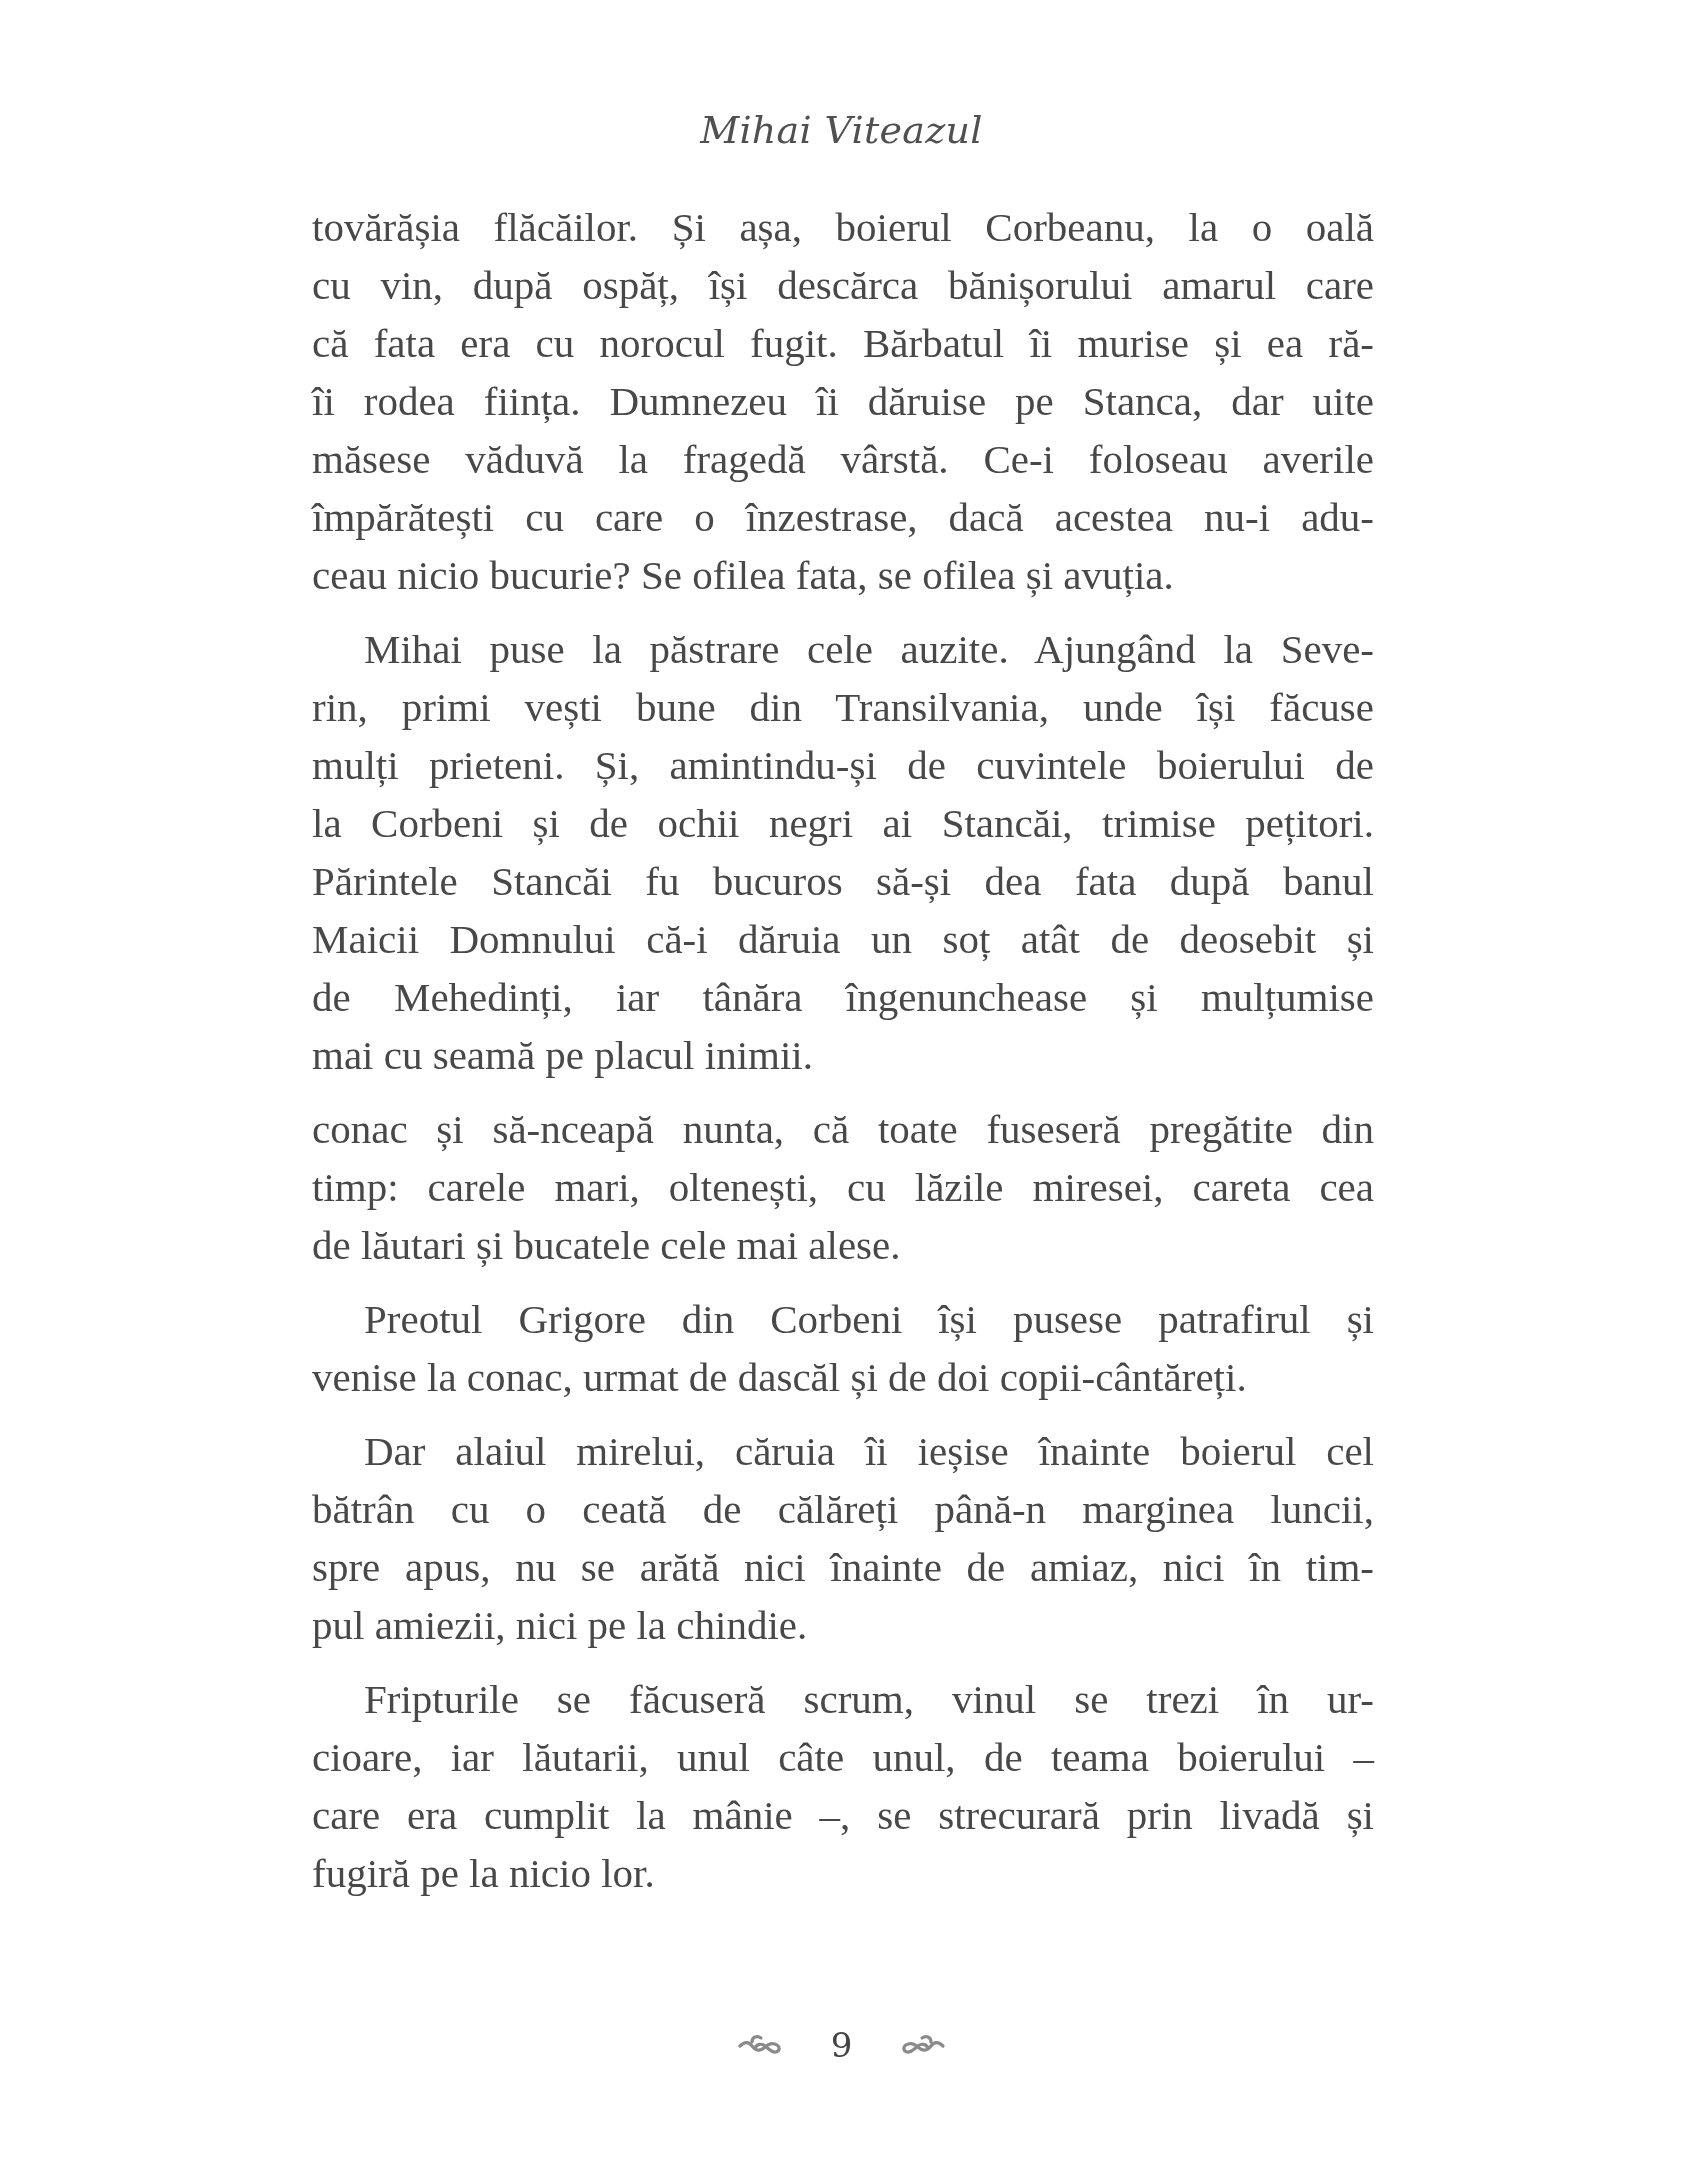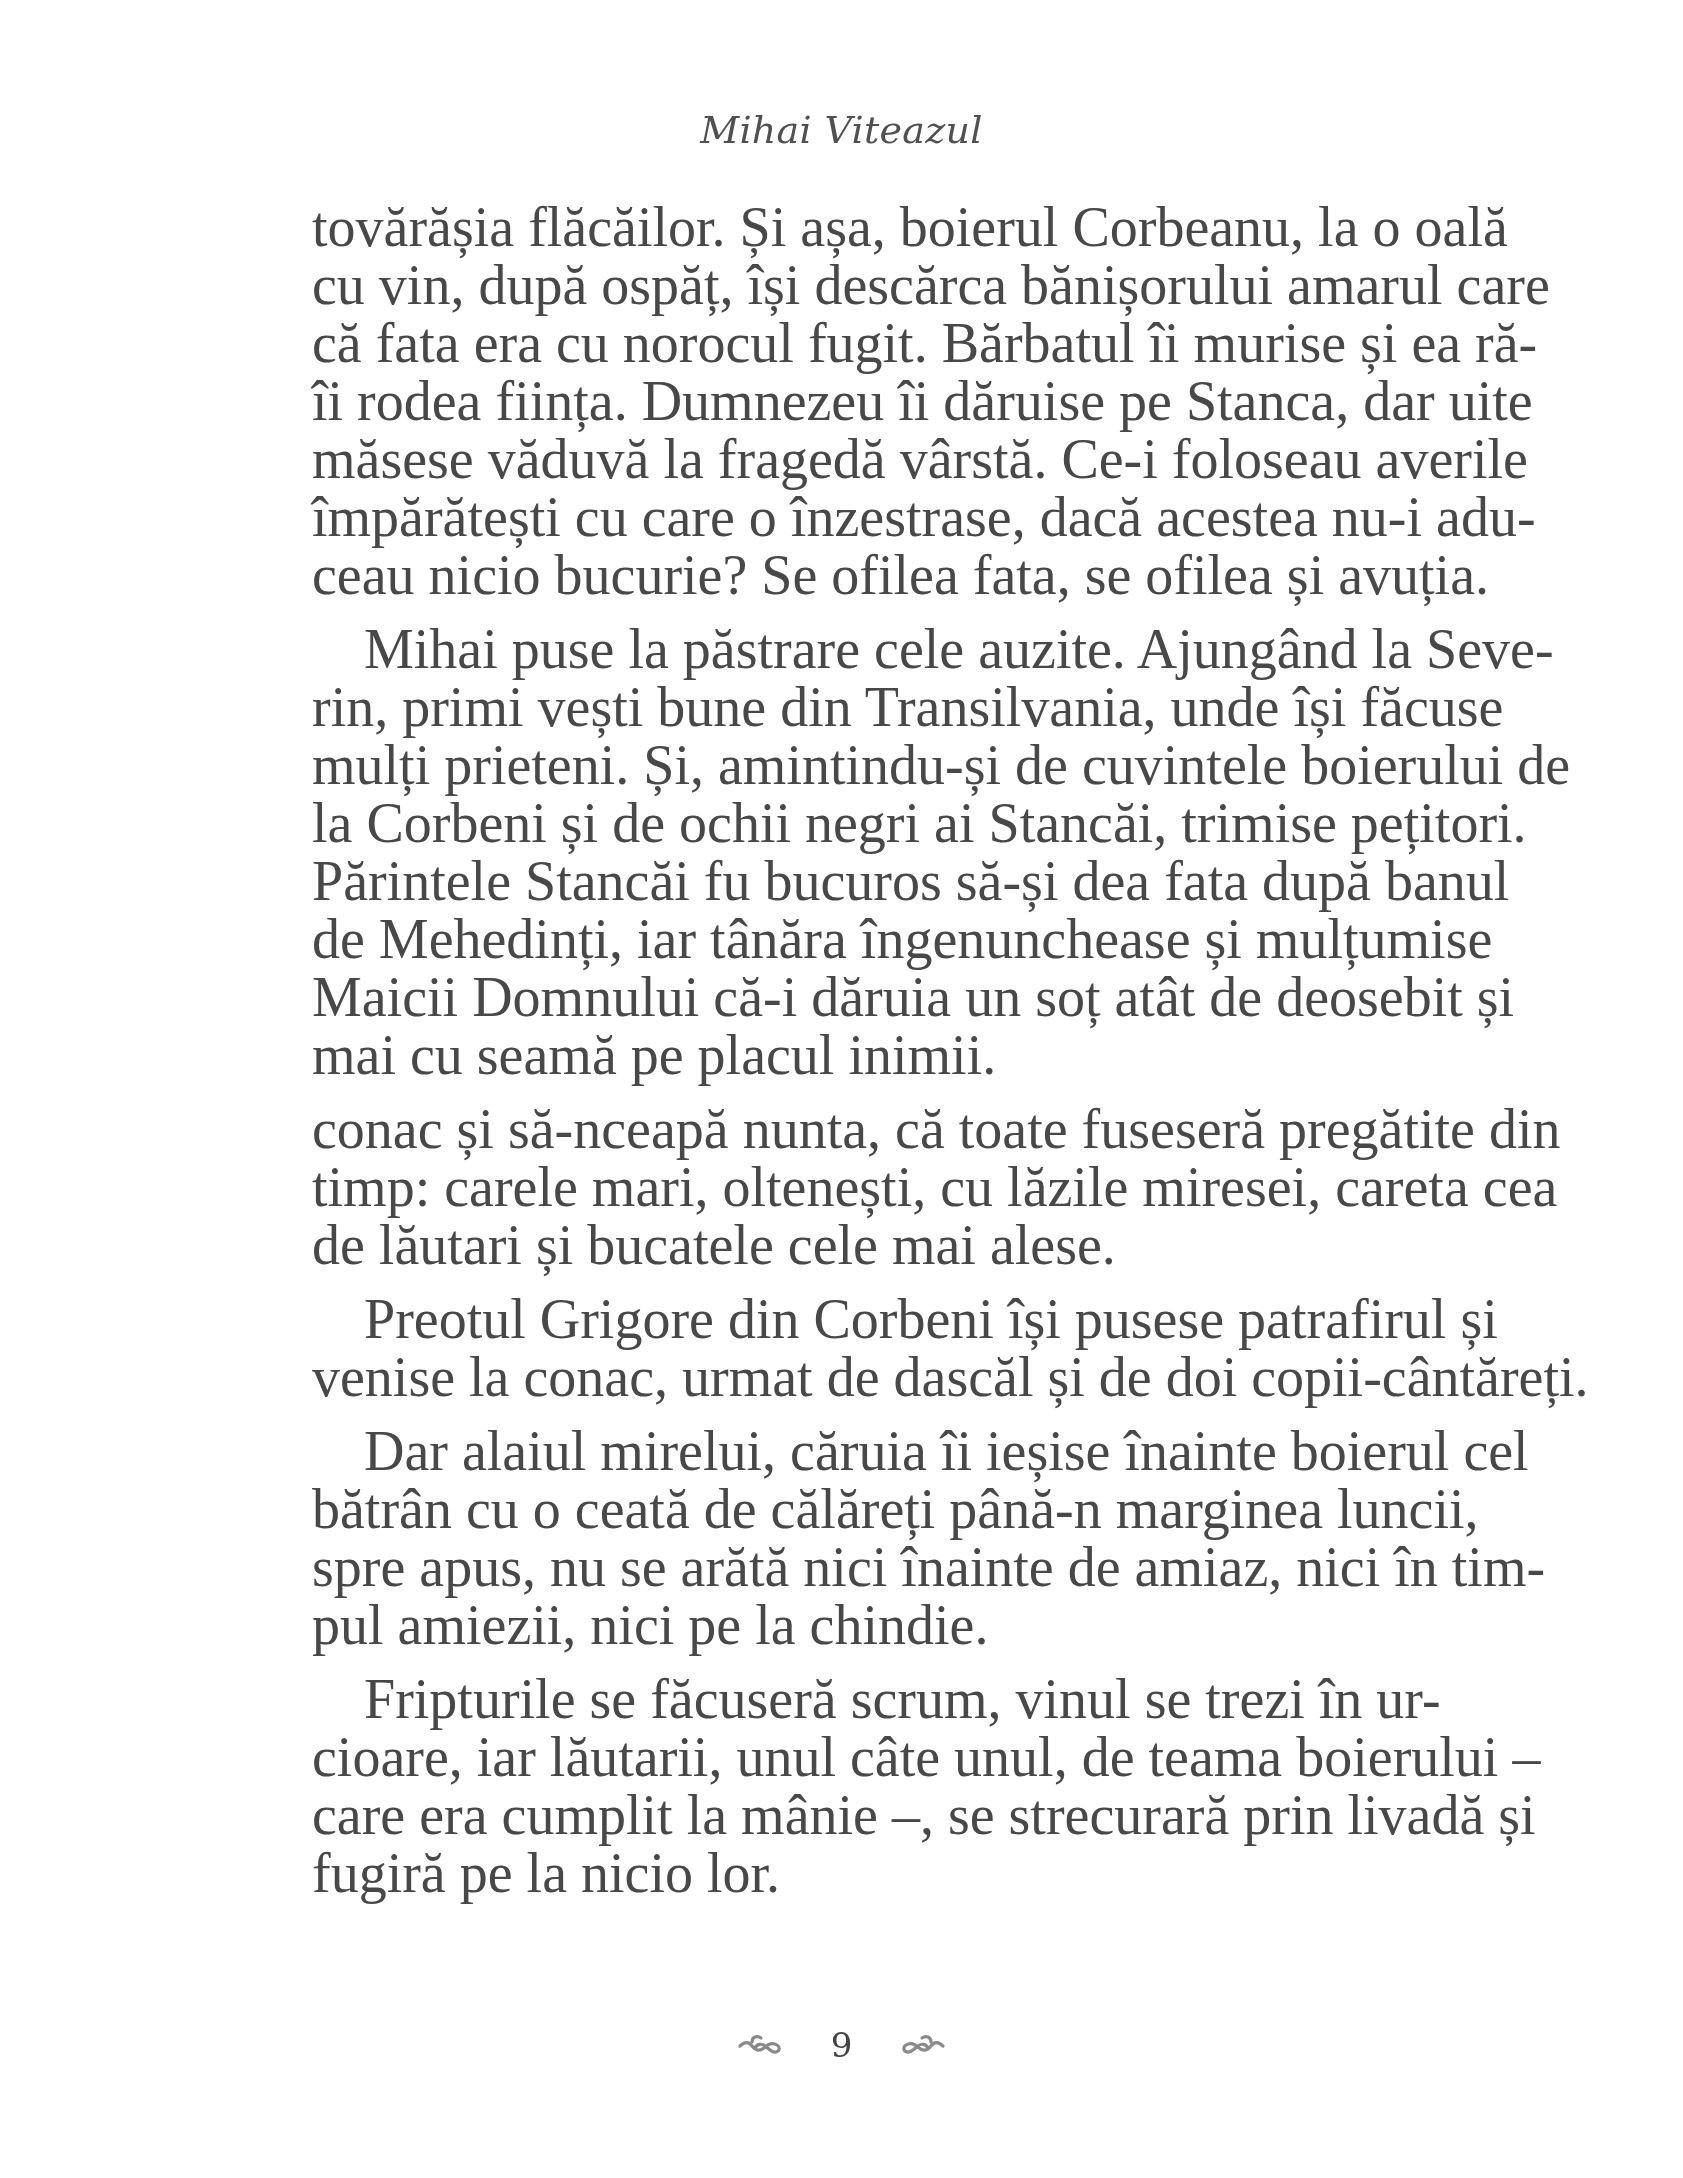--- a/index.html
+++ b/index.html
@@ -26,21 +26,21 @@
       line-height: 46px;
       color: #505050;
       letter-spacing: 0.3px;
     }
     .body-text {
       position: absolute;
       top: 198px;
       left: 312px;
       width: 1062px;
       font-family: "Liberation Serif", serif;
-      font-size: 56px;
+      font-size: 41px;
       color: #484848;
     }
     .para {
       margin: 0;
       padding: 0;
     }
     .para + .para {
       margin-top: 16px;
     }
     .line {
@@ -102,22 +102,22 @@
     <span class="line">împărătești cu care o înzestrase, dacă acestea nu-i adu-</span>
     <span class="line last">ceau nicio bucurie? Se ofilea fata, se ofilea și avuția.</span>
   </p>
 
   <p class="para">
     <span class="line indent">Mihai puse la păstrare cele auzite. Ajungând la Seve-</span>
     <span class="line">rin, primi vești bune din Transilvania, unde își făcuse</span>
     <span class="line">mulți prieteni. Și, amintindu-și de cuvintele boierului de</span>
     <span class="line">la Corbeni și de ochii negri ai Stancăi, trimise pețitori.</span>
     <span class="line">Părintele Stancăi fu bucuros să-și dea fata după banul</span>
+    <span class="line">Maicii Domnului că-i dăruia un soț atât de deosebit și</span>
     <span class="line">de Mehedinți, iar tânăra îngenunchease și mulțumise</span>
-    <span class="line">Maicii Domnului că-i dăruia un soț atât de deosebit și</span>
     <span class="line last">mai cu seamă pe placul inimii.</span>
   </p>
 
   <p class="para">
     <span class="line">conac și să-nceapă nunta, că toate fuseseră pregătite din</span>
     <span class="line">timp: carele mari, oltenești, cu lăzile miresei, careta cea</span>
     <span class="line last">de lăutari și bucatele cele mai alese.</span>
   </p>
 
   <p class="para">

